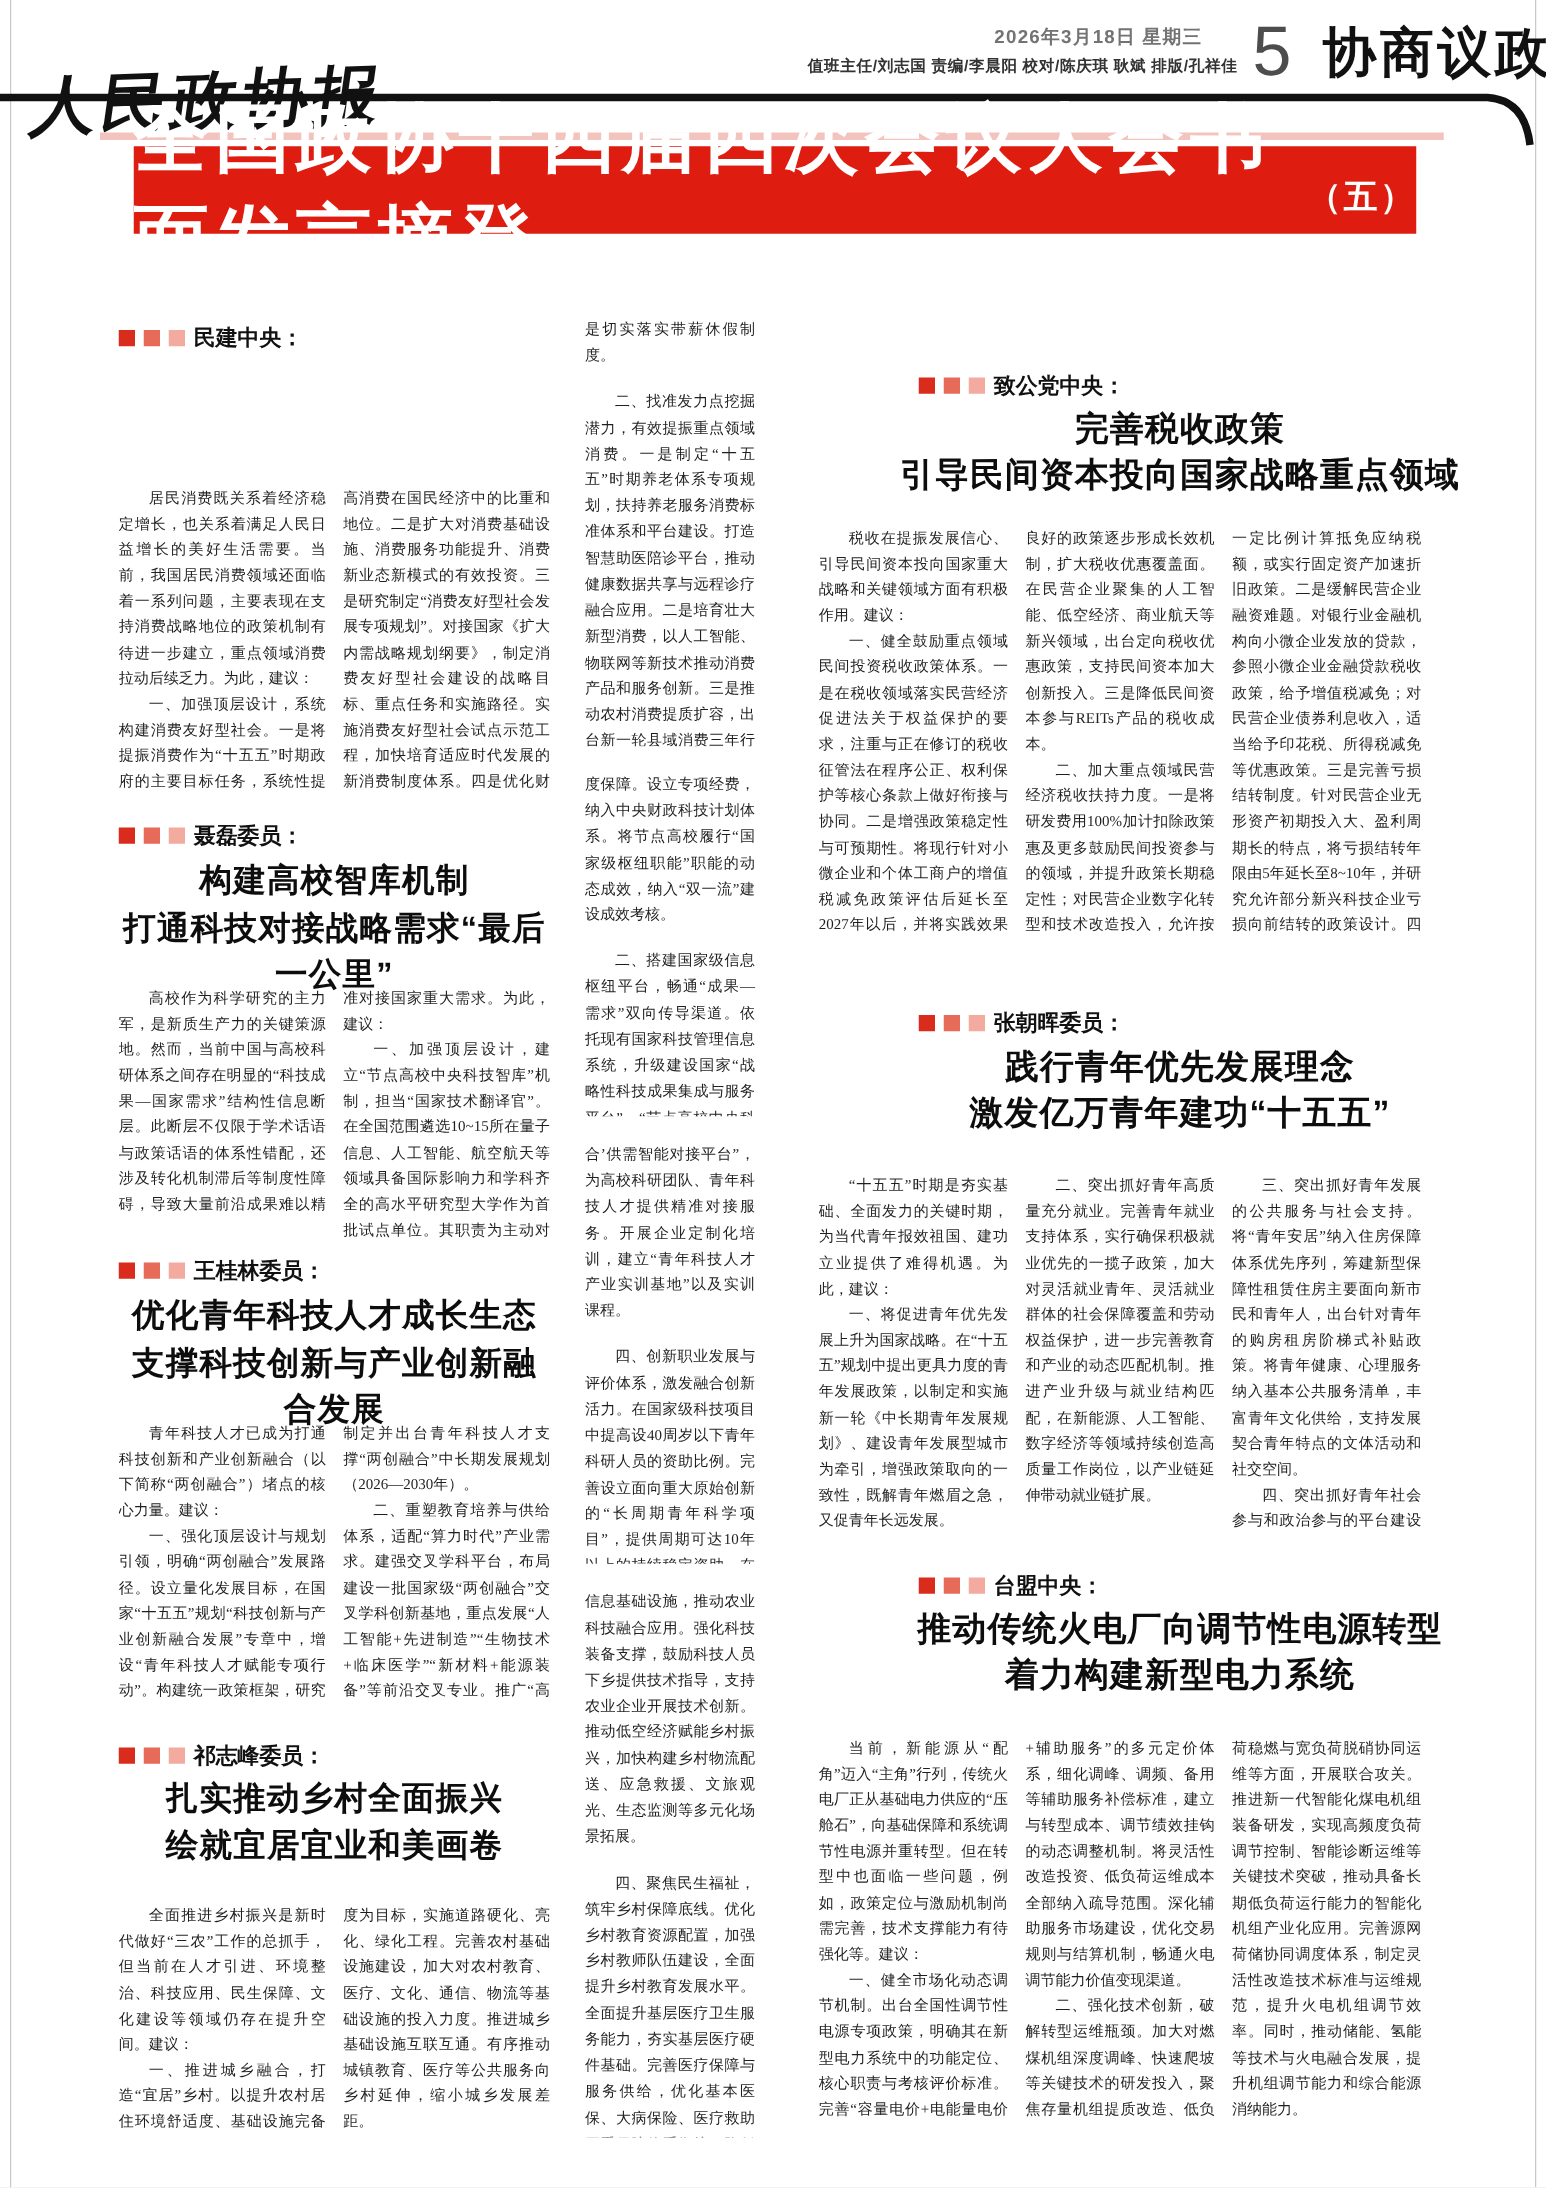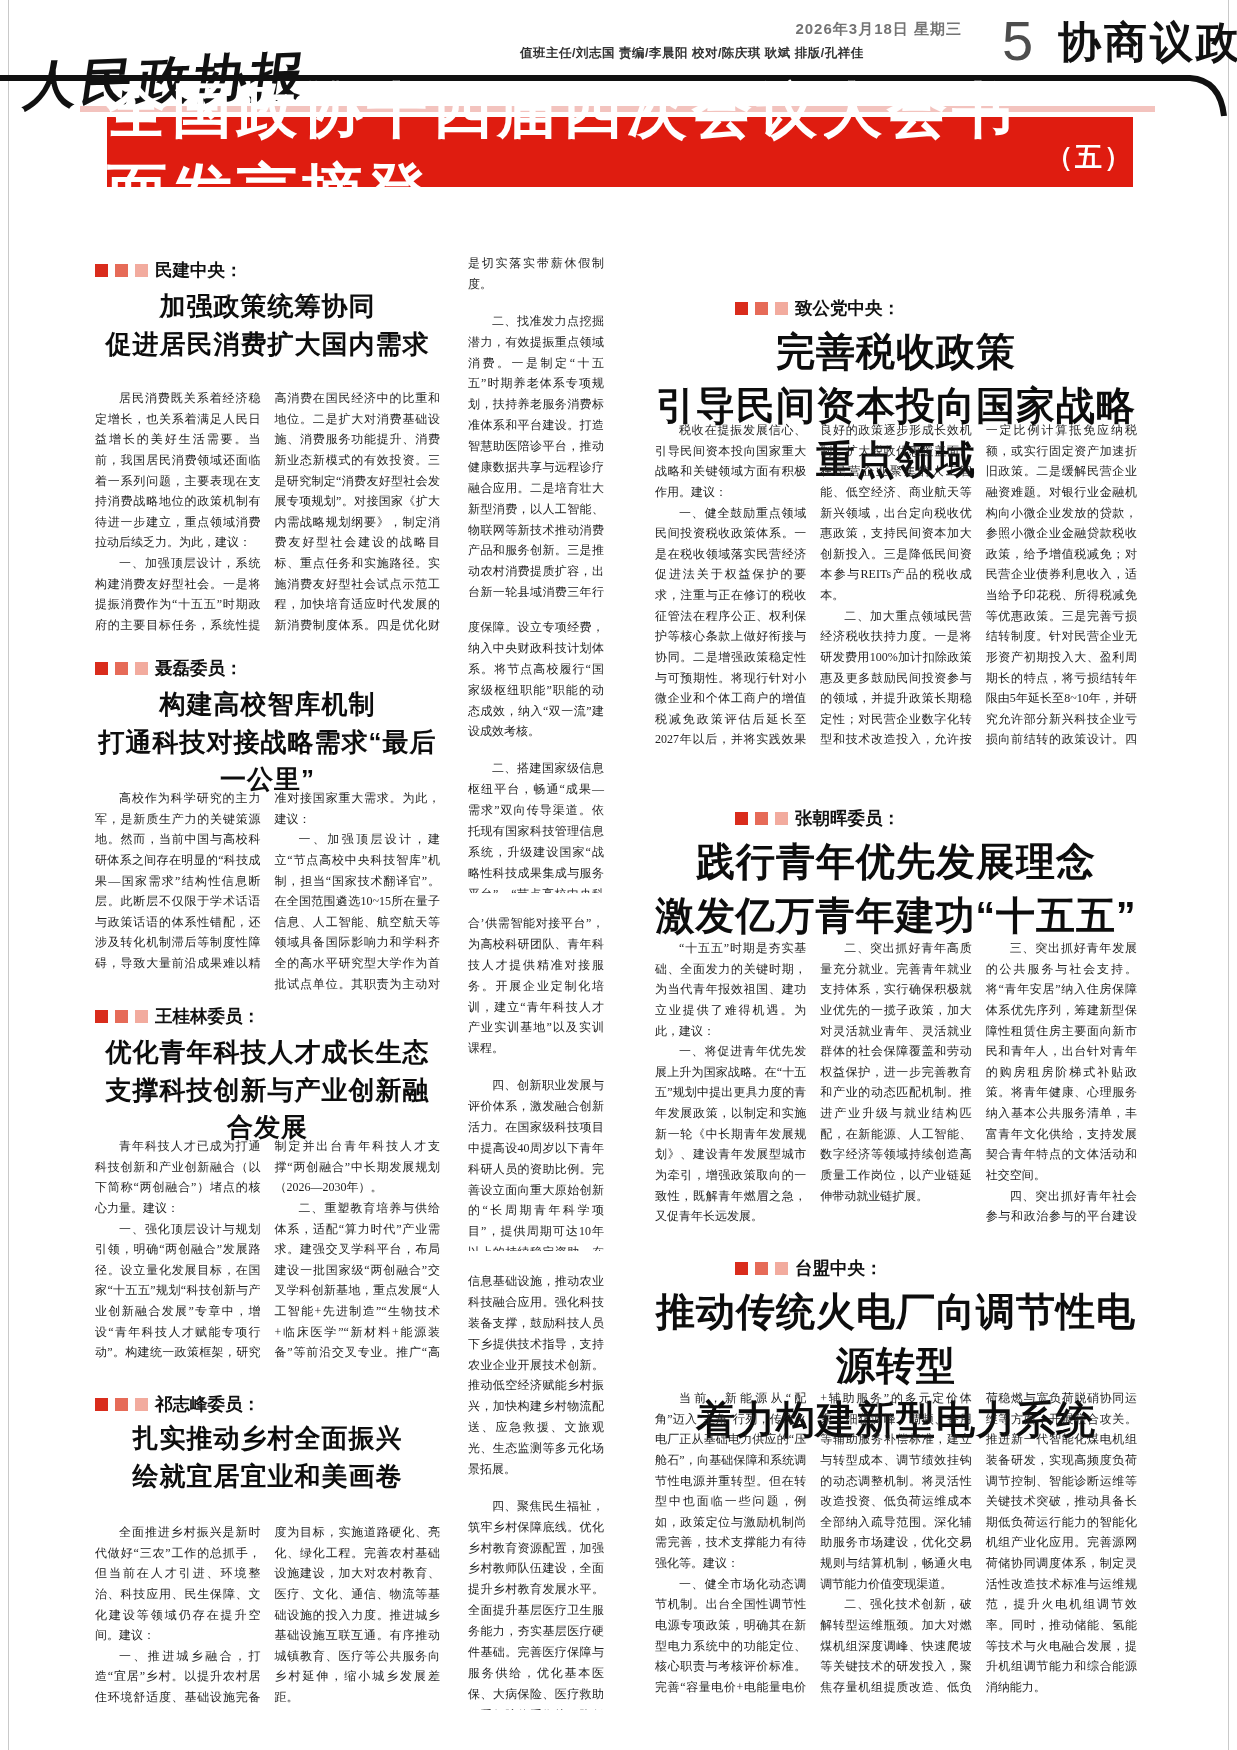--- a/index.html
+++ b/index.html
@@ -4,21 +4,21 @@
 <style>
   html,body{margin:0;padding:0;background:#e9e9e9;}
   #page{position:relative;width:1237px;height:1750px;background:#fff;margin:0 auto;overflow:hidden;
         font-family:"Liberation Serif","DejaVu Serif",serif;color:#222;}
   .edge{position:absolute;top:0;bottom:0;width:1px;background:#c9c9c9;}
   
   .logo{position:absolute;left:26px;top:46px;font-size:52px;font-weight:bold;
         font-family:"DejaVu Serif",serif;transform:skewX(-10deg) rotate(-2deg);letter-spacing:4px;color:#111;}
   .dateline{position:absolute;left:532px;top:20px;width:430px;text-align:right;
         font-family:"Liberation Sans",sans-serif;font-weight:bold;font-size:15px;color:#737373;letter-spacing:1px;}
-  .staffline{position:absolute;left:520px;top:45px;width:470px;
+  .staffline{position:absolute;left:520px;top:45px;width:470px;text-align:right;
         font-family:"Liberation Sans",sans-serif;font-weight:bold;font-size:12.5px;color:#333;letter-spacing:.5px;}
   .pagenum{position:absolute;left:1002px;top:8px;font-family:"Liberation Sans",sans-serif;
         font-size:56px;font-weight:500;color:#4d4d4d;}
   .sectiontitle{position:absolute;left:1058px;top:14px;font-family:"Liberation Sans",sans-serif;
         font-size:43px;font-weight:900;color:#111;letter-spacing:3px;white-space:nowrap;}
   .headrule{position:absolute;left:0;top:70px;width:1237px;height:50px;}
   
   .banner-glow{position:absolute;left:80px;top:106px;width:1075px;height:6px;background:#f3c3be;}
   .banner{position:absolute;left:107px;top:117px;width:1026px;height:70px;background:var(--banner-red);
         display:flex;align-items:center;justify-content:center;color:#fff;
@@ -26,21 +26,21 @@
   .banner .main{font-size:60px;letter-spacing:5px;}
   .banner .issue{font-size:27px;margin-left:6px;margin-top:10px;letter-spacing:2px;}
   
   .byline{position:absolute;display:flex;align-items:center;gap:7px;
         font-family:"Liberation Sans",sans-serif;font-weight:900;font-size:17.5px;color:#111;}
   .sq{width:13px;height:13px;display:inline-block;}
   .sq1{background:var(--accent);} .sq2{background:var(--accent-mid);} .sq3{background:var(--accent-light);}
   .hl{position:absolute;text-align:center;font-family:"Liberation Sans",sans-serif;
         font-weight:900;color:#0d0d0d;}
   .hl-left{font-size:26px;line-height:1.45;letter-spacing:1px;}
-  .hl-right{font-size:39px;line-height:1.38;letter-spacing:1px;}
+  .hl-right{font-size:27px;line-height:1.38;letter-spacing:1px;margin-left:48px;}
   .body{position:absolute;overflow:hidden;column-gap:14px;column-fill:auto;
         font-size:12px;line-height:1.72;text-align:justify;color:#1f1f1f;}
   .cols2{column-count:2;} .cols3{column-count:3;}
   .body p{margin:0;text-indent:2em;}
   .centercol{position:absolute;left:452px;width:168px;overflow:hidden;
         font-size:12px;line-height:1.74;text-align:justify;color:#1f1f1f;}
   .centercol p{margin:16px;text-indent:2em;}
   .centercol p.flush{text-indent:0;}
 </style>
 </head>
@@ -63,24 +63,20 @@
   <div class="banner">
     <span class="main">全国政协十四届四次会议大会书面发言摘登</span>
     <span class="issue">（五）</span>
   </div>
 
   <div class="byline" style="left:95px;top:258px">
     <span class="sq sq1"></span>
       <span class="sq sq2"></span>
       <span class="sq sq3"></span>
     <span>民建中央：</span>
-  </div>
-  <div class="hl hl-left" style="left:95px;top:288px;width:345px">
-    <div>加强政策统筹协同</div>
-    <div>促进居民消费扩大国内需求</div>
   </div>
   <div class="body cols2" style="left:95px;top:388px;width:345px;height:250px">
       <p>居民消费既关系着经济稳定增长，也关系着满足人民日益增长的美好生活需要。当前，我国居民消费领域还面临着一系列问题，主要表现在支持消费战略地位的政策机制有待进一步建立，重点领域消费拉动后续乏力。为此，建议：</p>
       <p>一、加强顶层设计，系统构建消费友好型社会。一是将提振消费作为“十五五”时期政府的主要目标任务，系统性提高消费在国民经济中的比重和地位。二是扩大对消费基础设施、消费服务功能提升、消费新业态新模式的有效投资。三是研究制定“消费友好型社会发展专项规划”。对接国家《扩大内需战略规划纲要》，制定消费友好型社会建设的战略目标、重点任务和实施路径。实施消费友好型社会试点示范工程，加快培育适应时代发展的新消费制度体系。四是优化财政支出结构，推动重心向消费端和民生领域倾斜。推动居民收入和保障水平稳定增长，增强消费能力。加快消费税征收环节后移并稳步下放地方，提高地方促消费积极性。五</p>
     </div>
 
   <div class="byline" style="left:95px;top:656px">
     <span class="sq sq1"></span>
       <span class="sq sq2"></span>
       <span class="sq sq3"></span>

